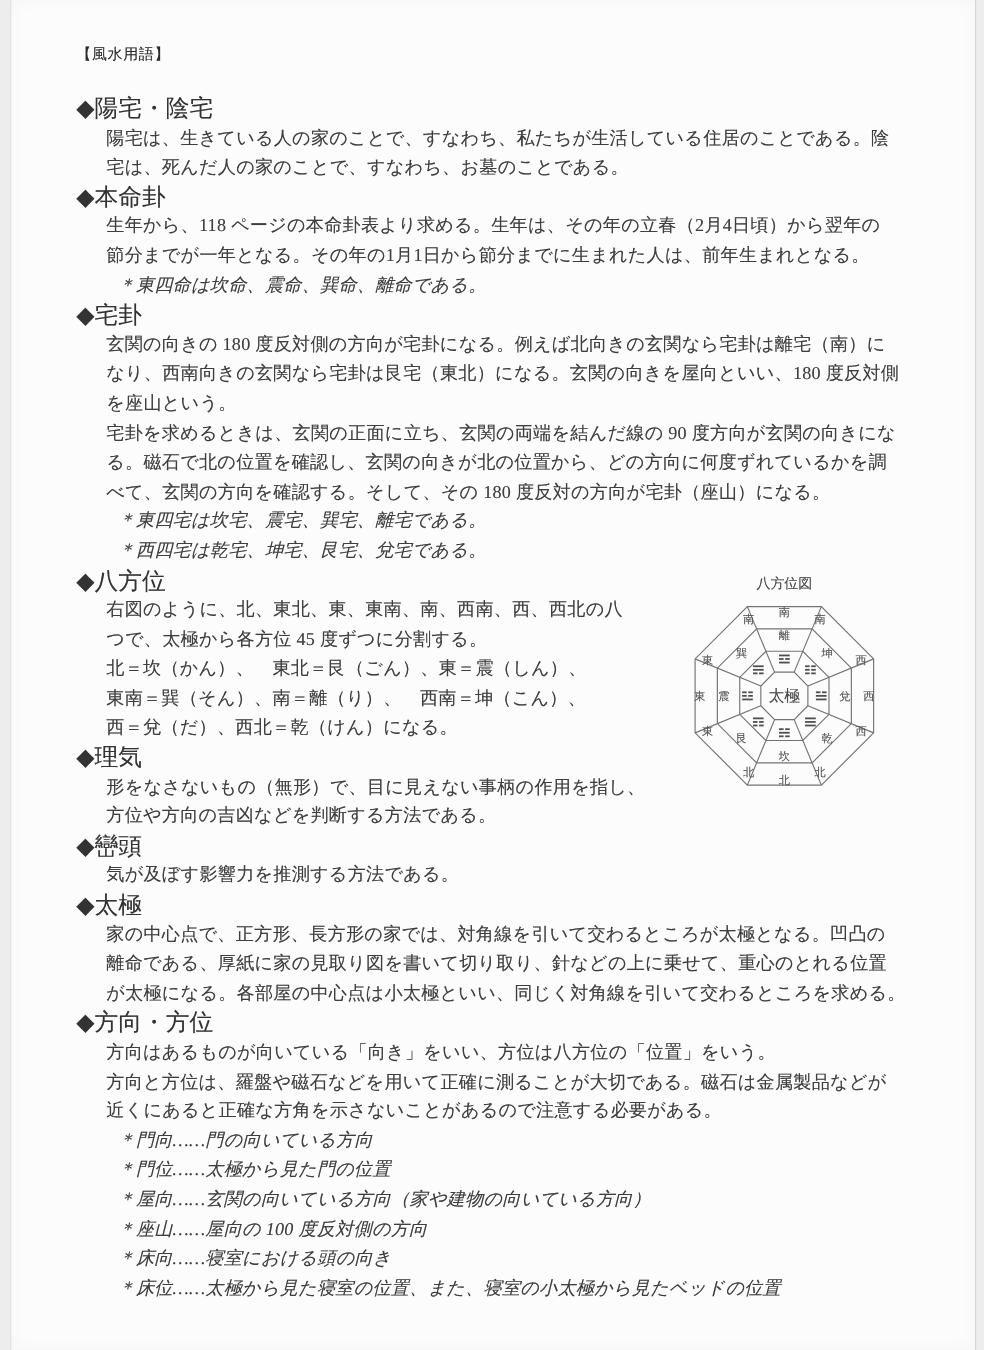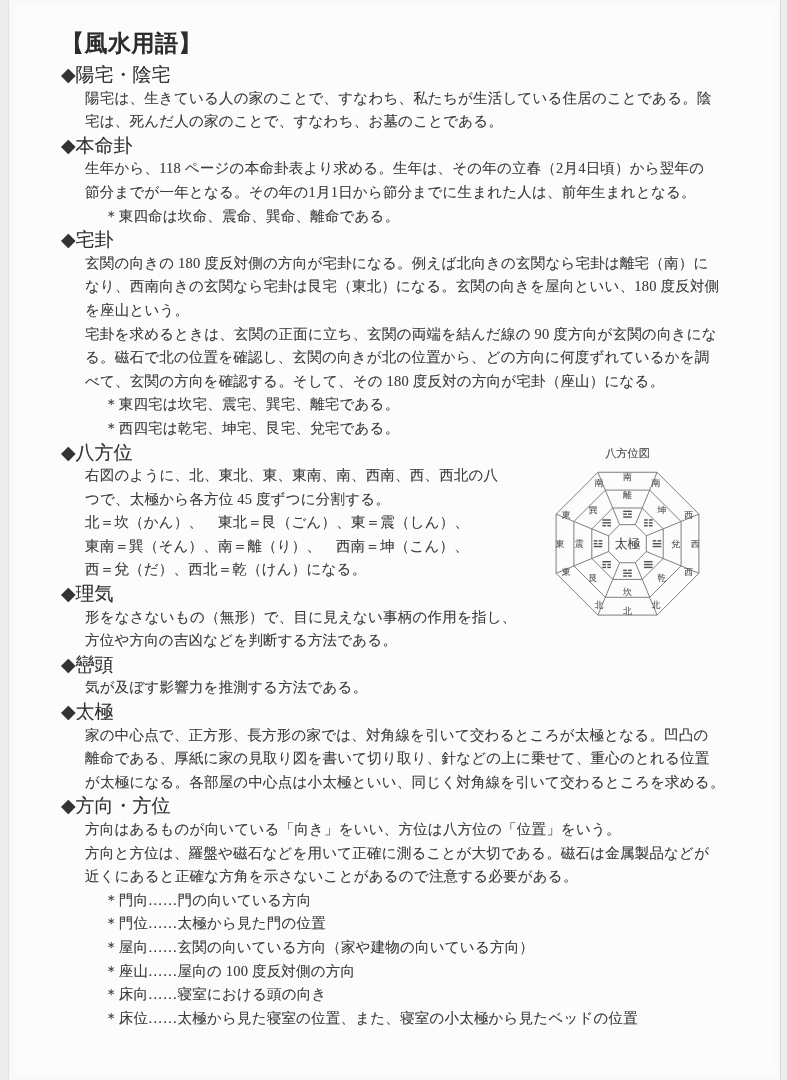--- a/index.html
+++ b/index.html
@@ -17,41 +17,41 @@
     border-right: 1px solid #d6d6d6;
     box-shadow: inset 0 0 14px rgba(0,0,0,0.03);
   }
   .content {
     position: absolute;
     left: 52px; right: 36px; top: 30px;
     color: #3e3e3e;
     text-shadow: 0 0 0.5px rgba(40,40,40,0.35);
   }
   .doc-title {
-    font-size: 23px;
-    font-weight: bold;
+    font-size: 12px;
+    font-weight: normal;
     color: #2c2c2c;
     line-height: 27px;
     letter-spacing: 0.5px;
-    margin-bottom: 6px;
+    margin-bottom: 19px;
   }
   .line {
     line-height: 23.6px;
     font-size: 14.5px;
     letter-spacing: 0.2px;
     white-space: nowrap;
   }
   .heading {
     line-height: 23.6px;
     font-size: 19px;
     color: #333;
     white-space: nowrap;
   }
   .body-line { margin-left: 24px; }
-  .star-line { margin-left: 43px; }
+  .star-line { margin-left: 33px; font-style: italic; }
   .clear { clear: both; }
   .diagram-float {
     float: right;
     width: 168px;
     margin: 2px 32px 4px 18px;
   }
   svg text {
     fill: #555;
     font-family: "Liberation Serif", "DejaVu Serif", serif;
   }

